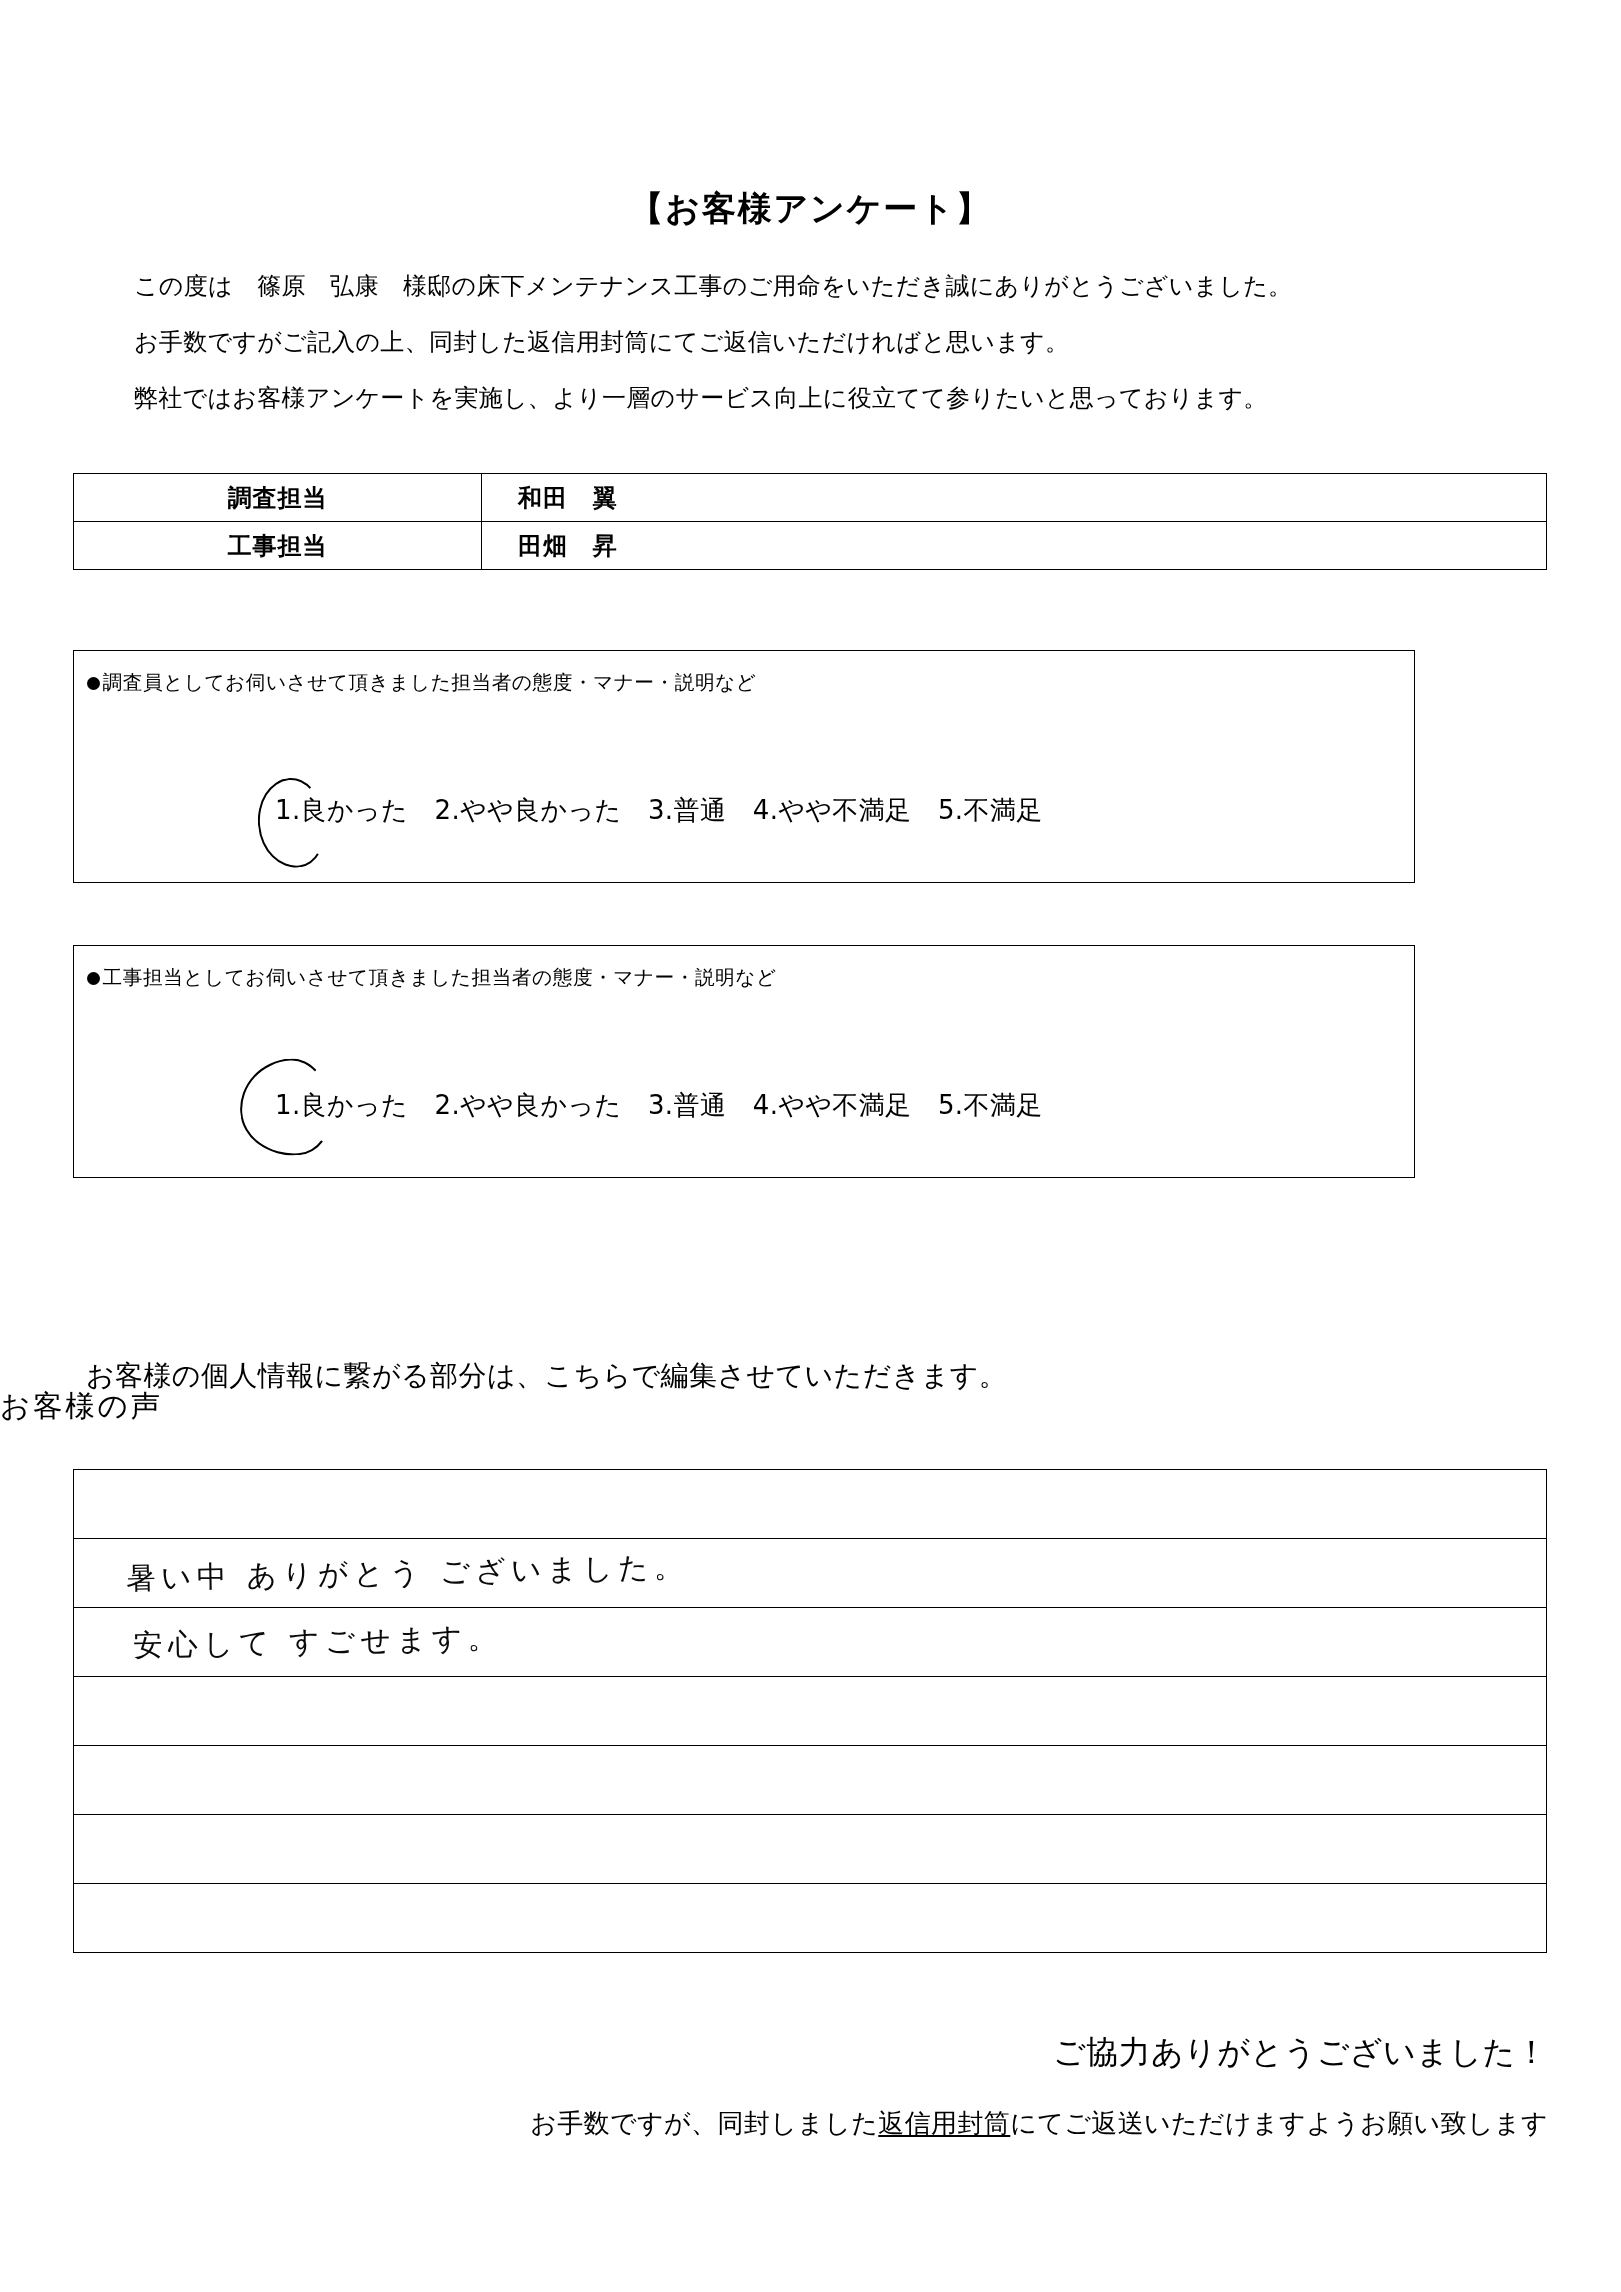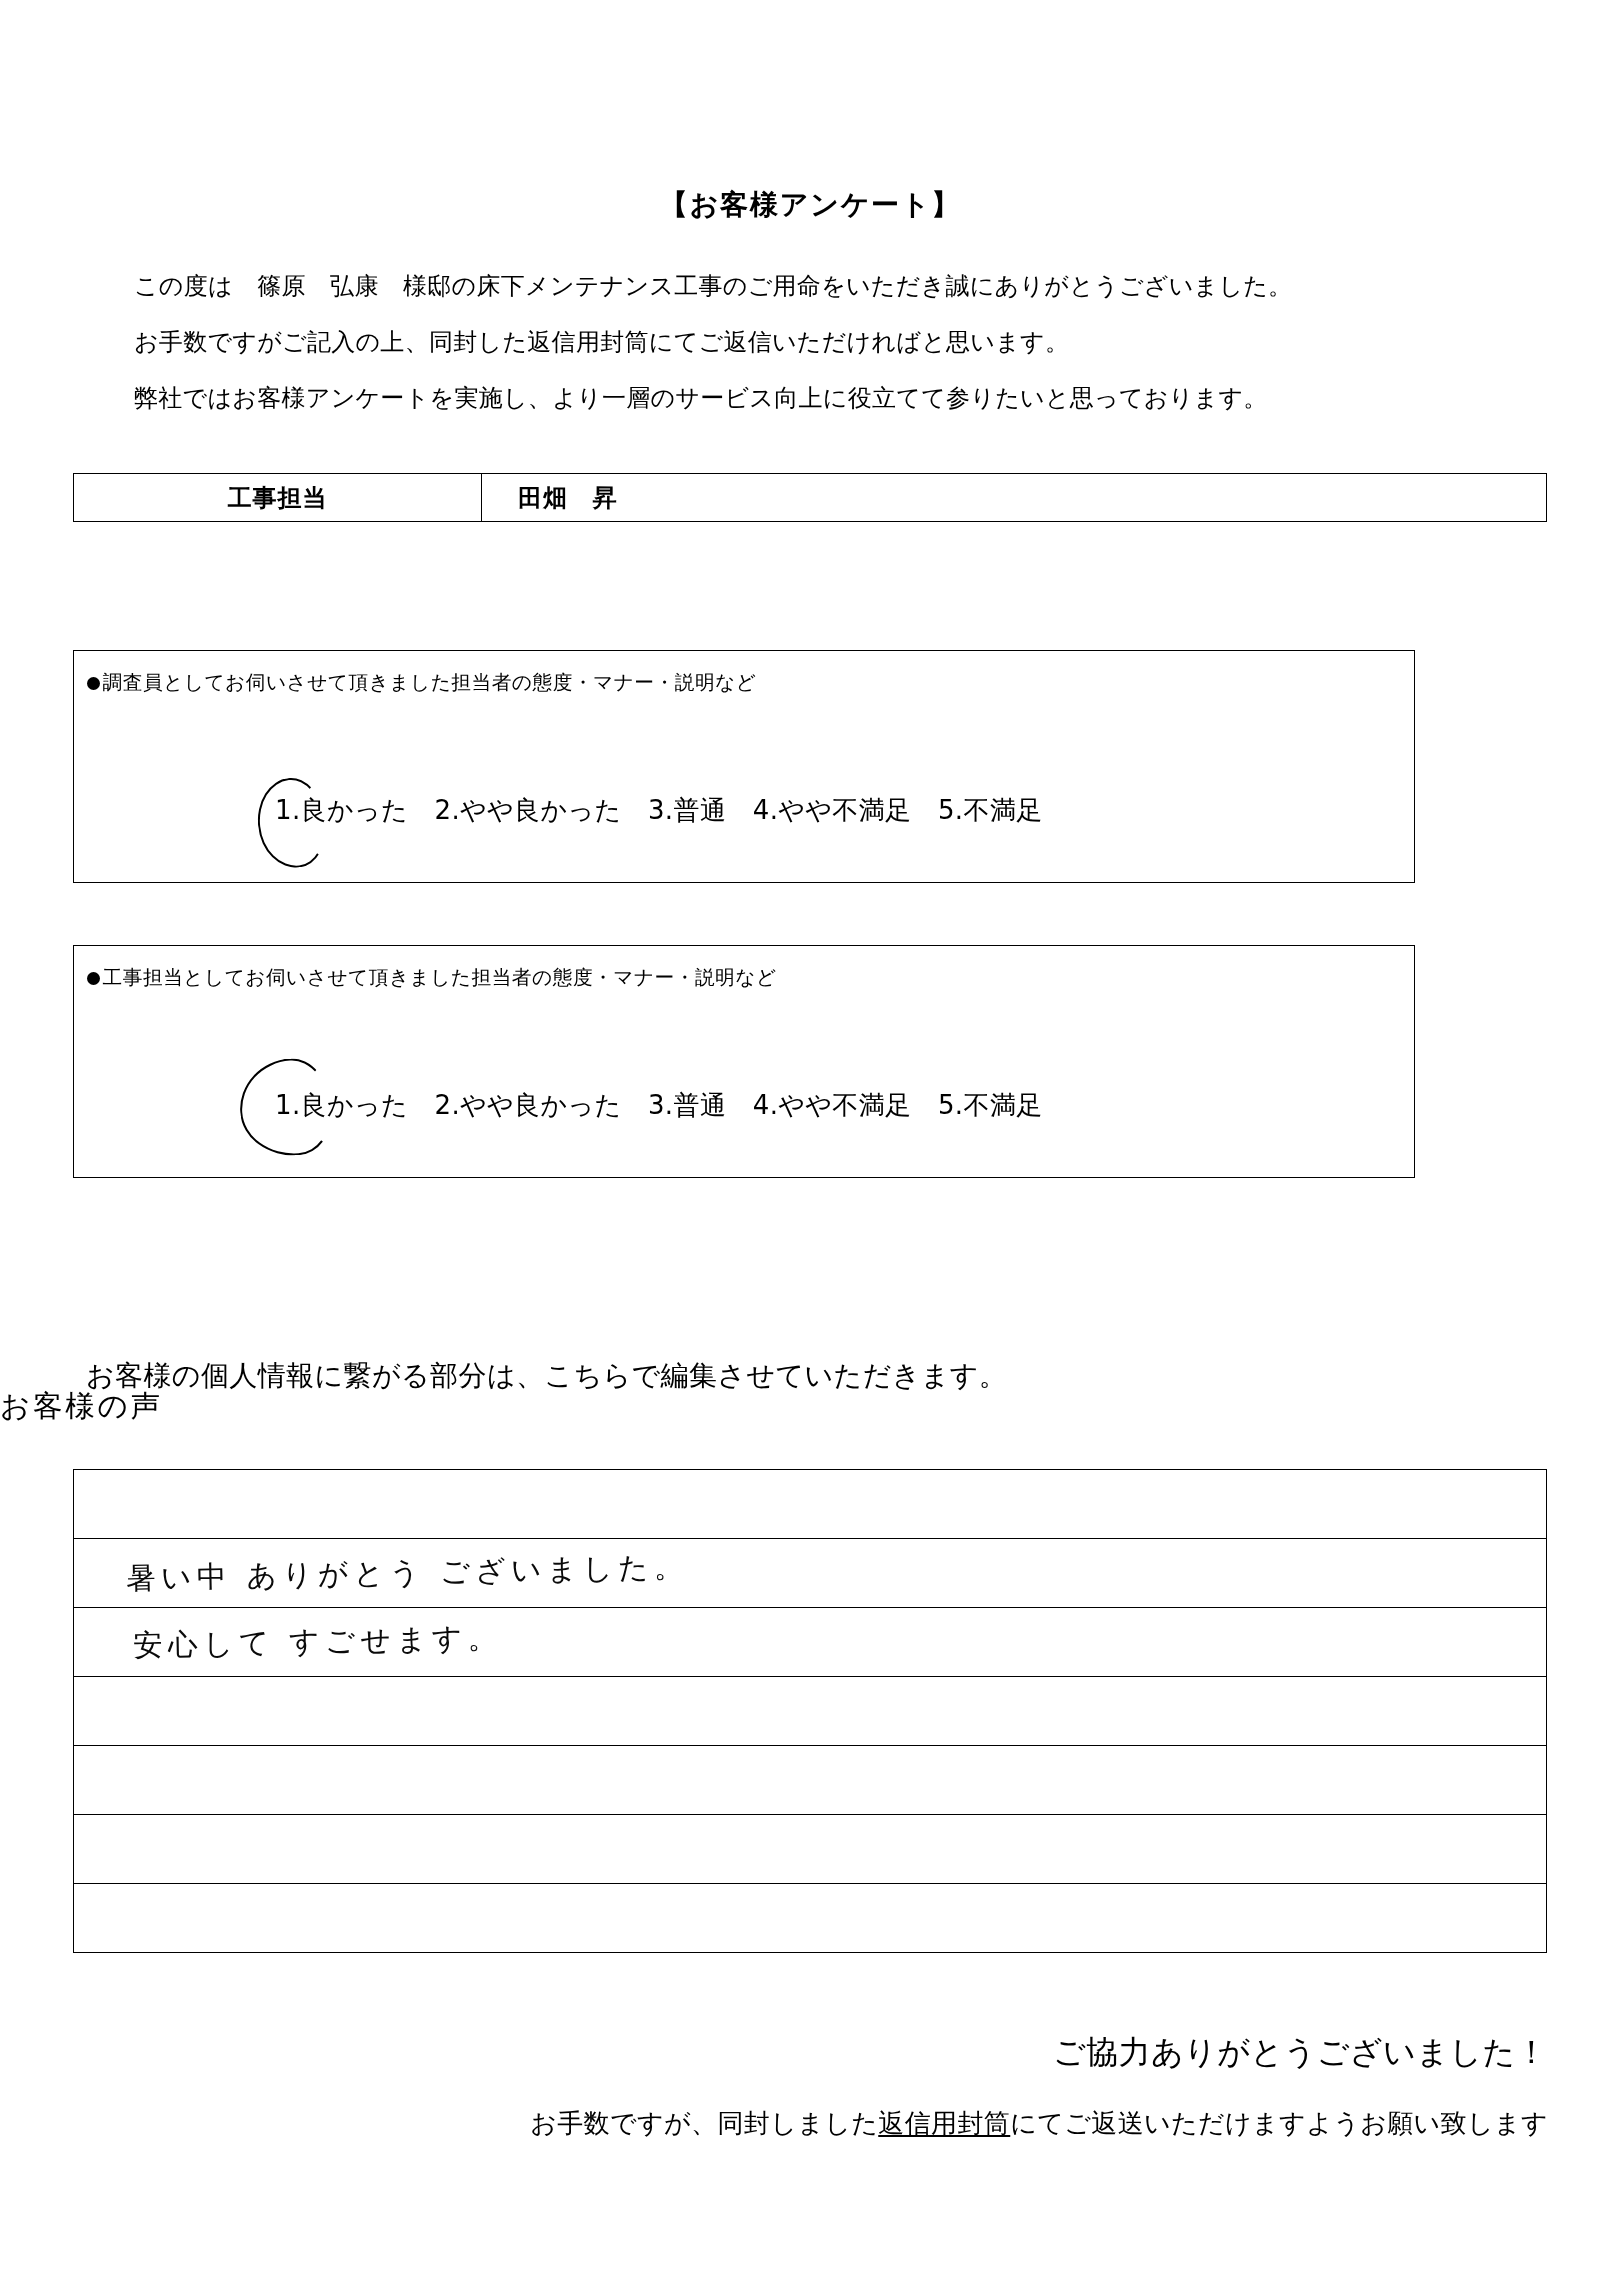--- a/index.html
+++ b/index.html
@@ -20,21 +20,21 @@
     overflow: hidden;
   }
 
   
   .doc-title {
     position: absolute;
     left: 0;
     top: 186px;
     width: 1621px;
     text-align: center;
-    font-size: 28px;
+    font-size: 34px;
     font-weight: bold;
     letter-spacing: 1.8px;
   }
 
   
   .intro {
     position: absolute;
     left: 134px;
     top: 258px;
     width: 1370px;
@@ -238,20 +238,24 @@
   <div class="doc-title">【お客様アンケート】</div>
 
   <div class="intro">
     <div class="intro-line">この度は　篠原　弘康　様邸の床下メンテナンス工事のご用命をいただき誠にありがとうございました。</div>
     <div class="intro-line">お手数ですがご記入の上、同封した返信用封筒にてご返信いただければと思います。</div>
     <div class="intro-line">弊社ではお客様アンケートを実施し、より一層のサービス向上に役立てて参りたいと思っております。</div>
   </div>
 
   <table class="staff-table">
     <tbody>
+        <tr>
+      <td class="staff-label">調査担当</td>
+      <td class="staff-value">和田　翼</td>
+    </tr>
     <tr>
       <td class="staff-label">工事担当</td>
       <td class="staff-value">田畑　昇</td>
     </tr>
   </tbody>
     </table>
 
   <div class="qbox" id="qbox-1">
     <div class="qbox-heading">
       <span class="bullet-dot"></span><span>調査員としてお伺いさせて頂きました担当者の態度・マナー・説明など</span>

